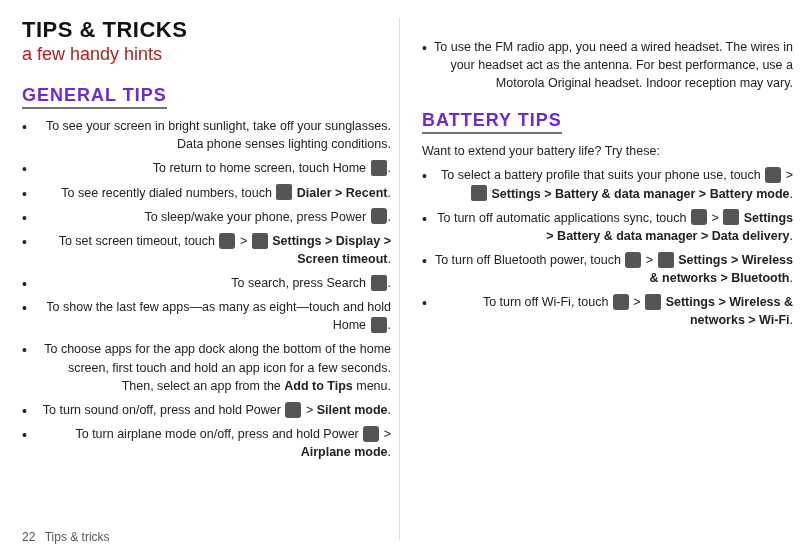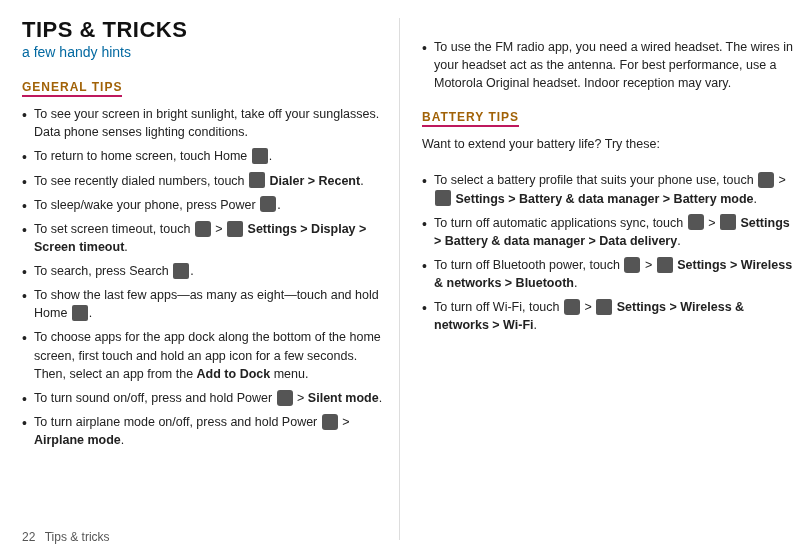--- a/index.html
+++ b/index.html
@@ -31,40 +31,41 @@
       position: relative;
     }
     .page-title {
       font-size: 22px;
       font-weight: 900;
       color: #111;
       letter-spacing: 0.5px;
       line-height: 1.1;
     }
     .page-subtitle {
-      font-size: 14px;
-      color: #0369a1;
+      font-size: 18px;
+      color: #b91c1c;
       margin-bottom: 10px;
       margin-top: 2px;
     }
     .section-header {
-      font-size: 12px;
+      font-size: 18px;
       font-weight: 900;
-      color: #a16207;
+      color: #6d28d9;
       letter-spacing: 1px;
       text-transform: uppercase;
       margin: 10px 0 6px 0;
-      border-bottom: 2px solid #be185d;
+      border-bottom: 2px solid #737373;
       display: inline-block;
       padding-bottom: 1px;
     }
     ul.tips-list {
       list-style: none;
       padding: 0;
       margin: 0;
+      text-align: right;
     }
     ul.tips-list li {
       padding: 2px 0 2px 12px;
       position: relative;
       font-size: 12.5px;
       line-height: 1.45;
       color: #222;
       margin-bottom: 2px;
     }
     ul.tips-list li::before {
@@ -147,21 +148,21 @@
       <li>
         <span>To set screen timeout, touch <span class="inline-icon power-icon"></span> &gt; <span class="inline-icon settings-icon"></span> <span class="bold">Settings &gt; Display &gt; Screen timeout</span>.</span>
       </li>
       <li>
         <span>To search, press Search <span class="inline-icon search-icon"></span>.</span>
       </li>
       <li>
         <span>To show the last few apps—as many as eight—touch and hold Home <span class="inline-icon home-icon"></span>.</span>
       </li>
       <li>
-        <span>To choose apps for the app dock along the bottom of the home screen, first touch and hold an app icon for a few seconds. Then, select an app from the <span class="bold">Add to Dock</span> menu.</span>
+        <span>To choose apps for the app dock along the bottom of the home screen, first touch and hold an app icon for a few seconds. Then, select an app from the <span class="bold">Add to Tips</span> menu.</span>
       </li>
       <li>
         <span>To turn sound on/off, press and hold Power <span class="inline-icon power-icon"></span> &gt; <span class="bold">Silent mode</span>.</span>
       </li>
       <li>
         <span>To turn airplane mode on/off, press and hold Power <span class="inline-icon power-icon"></span> &gt; <span class="bold">Airplane mode</span>.</span>
       </li>
     </ul>
 
     <div class="page-num">
@@ -176,21 +177,21 @@
     
 
     <ul class="tips-list" style="margin-top:18px;">
       <li>
         <span>To use the FM radio app, you need a wired headset. The wires in your headset act as the antenna. For best performance, use a Motorola Original headset. Indoor reception may vary.</span>
       </li>
     </ul>
 
     <div class="section-header" style="margin-top:14px;text-align:center;">BATTERY TIPS</div>
 
-    <div style="font-size:12.5px;margin-bottom:18px;margin-top:4px;">Want to extend your battery life? Try these:</div>
+    <div style="font-size:12.5px;margin-bottom:6px;margin-top:4px;">Want to extend your battery life? Try these:</div>
 
     <ul class="tips-list">
       <li>
         <span>To select a battery profile that suits your phone use, touch <span class="inline-icon power-icon"></span> &gt; <span class="inline-icon settings-icon"></span> <span class="bold">Settings &gt; Battery &amp; data manager &gt; Battery mode</span>.</span>
       </li>
       <li>
         <span>To turn off automatic applications sync, touch <span class="inline-icon power-icon"></span> &gt; <span class="inline-icon settings-icon"></span> <span class="bold">Settings &gt; Battery &amp; data manager &gt; Data delivery</span>.</span>
       </li>
       <li>
         <span>To turn off Bluetooth power, touch <span class="inline-icon power-icon"></span> &gt; <span class="inline-icon settings-icon"></span> <span class="bold">Settings &gt; Wireless &amp; networks &gt; Bluetooth</span>.</span>

